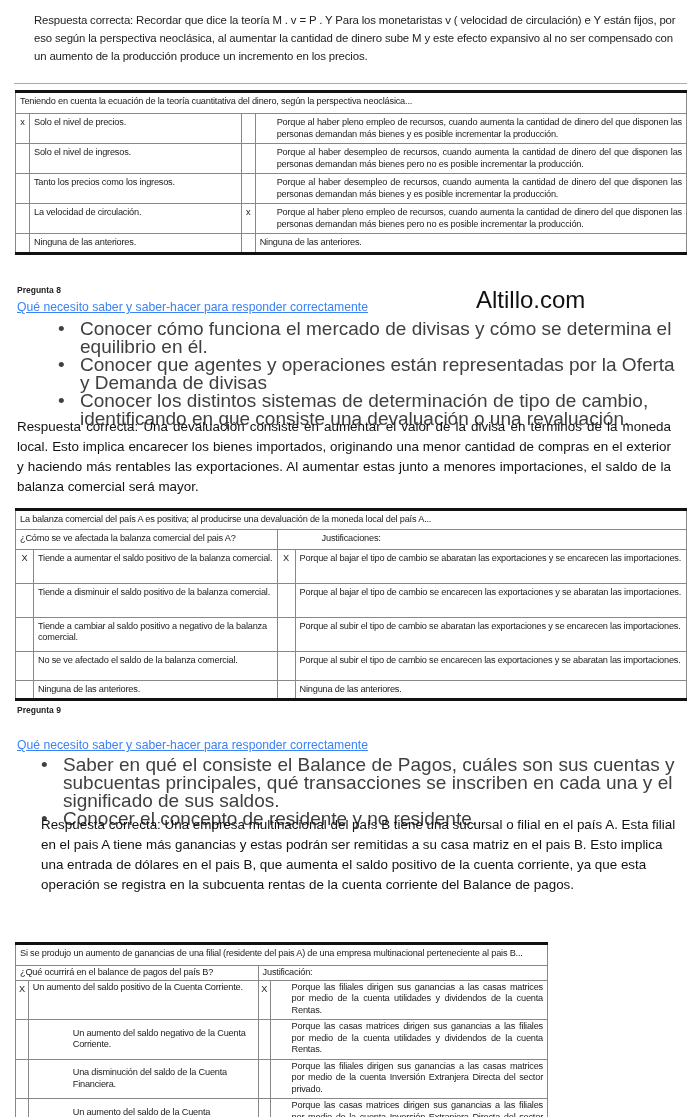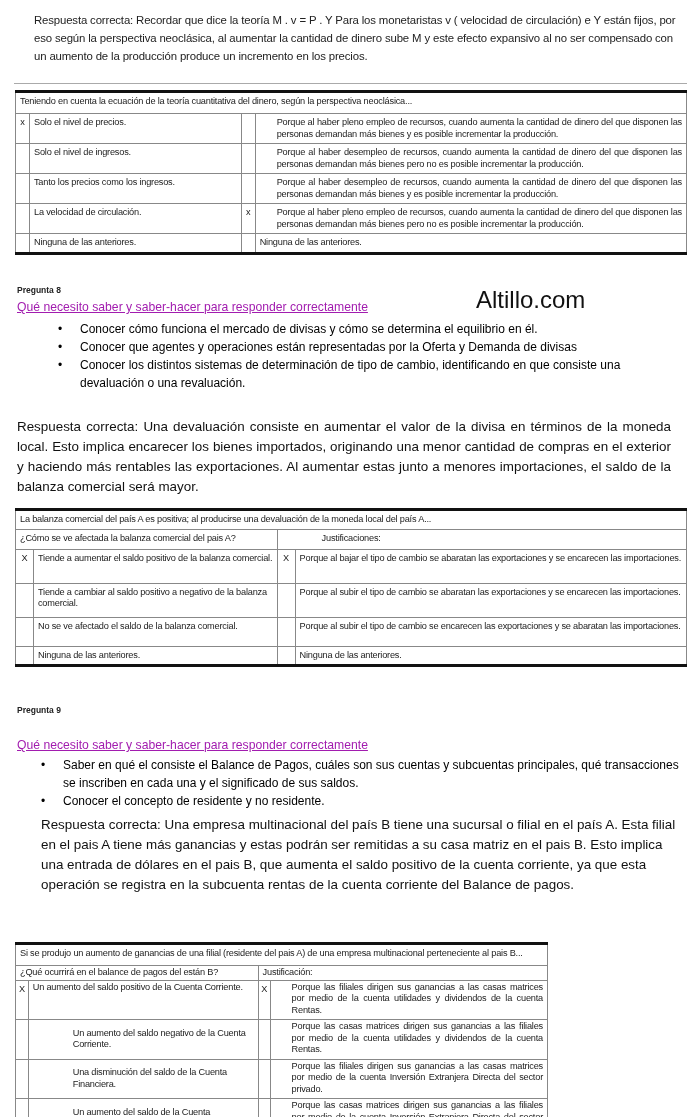--- a/index.html
+++ b/index.html
@@ -24,24 +24,24 @@
     border-bottom: 3px solid #111;
     border-left: 1px solid #777;
     border-right: 1px solid #777;
   }
   table.qt td { border: 1px solid #888; vertical-align: top; padding: 3px 4px; }
   table.qt td.mark { text-align: center; padding: 3px 0; }
   table.qt td.just { text-align: justify; padding-left: 21px; }
   table.qt td.vm { vertical-align: middle; padding-left: 44px; }
 
   .preg { font-size: 8.5px; font-weight: bold; color: #222; }
-  .need { font-size: 12.2px; color: #a21caf; text-decoration: underline; }
+  .need { font-size: 12.2px; color: #3b82f6; text-decoration: underline; }
   .watermark { font-size: 24px; color: #111; }
   ul.bl { list-style: none; }
-  ul.bl li { position: relative; font-size: 12px; line-height: 18px; color: #000000; }
+  ul.bl li { position: relative; font-size: 19px; line-height: 18px; color: #404040; }
   ul.bl li::before { content: "•"; position: absolute; left: -22px; top: 0; }
   .answer { font-size: 13.4px; line-height: 20px; color: #111; text-align: justify; }
 </style>
 </head>
 <body>
 
 <p class="abs intro">Respuesta correcta: Recordar que dice la teoría   M . v  =  P  . Y  Para los monetaristas v ( velocidad de circulación) e Y están fijos, por eso  según la perspectiva neoclásica,  al aumentar la cantidad de dinero sube M y este efecto expansivo al no ser compensado con un aumento de la producción produce un incremento en los precios.</p>
 <div class="abs rule-top"></div>
 
 <table class="qt" style="left:15px; top:90px; width:672px;">
@@ -114,20 +114,26 @@
     <td colspan="2" class="vm">Justificaciones:</td>
   </tr>
   <tr style="height:34px">
     <td class="mark">X</td>
     <td>Tiende a aumentar el saldo positivo de la balanza comercial.</td>
     <td class="mark">X</td>
     <td>Porque al bajar el tipo de cambio se abaratan las exportaciones y se encarecen las importaciones.</td>
   </tr>
   <tr style="height:34px">
     <td class="mark"></td>
+    <td>Tiende a disminuir el saldo positivo de la balanza comercial.</td>
+    <td class="mark"></td>
+    <td>Porque al bajar el tipo de cambio se encarecen las exportaciones y se abaratan las importaciones.</td>
+  </tr>
+  <tr style="height:34px">
+    <td class="mark"></td>
     <td>Tiende a cambiar al saldo positivo a negativo de la balanza comercial.</td>
     <td class="mark"></td>
     <td>Porque al subir el tipo de cambio se abaratan las exportaciones y se encarecen las importaciones.</td>
   </tr>
   <tr style="height:29px">
     <td class="mark"></td>
     <td>No se ve afectado el saldo de la balanza comercial.</td>
     <td class="mark"></td>
     <td>Porque al subir el tipo de cambio se encarecen las exportaciones y se abaratan las importaciones.</td>
   </tr>
@@ -153,21 +159,21 @@
     <col style="width:15px">
       <col style="width:283px">
       <col style="width:14px">
       <col style="width:360px">
   </colgroup>
   <tbody>
       <tr style="height:22px">
     <td colspan="4">Si se produjo un aumento de ganancias de una filial (residente del pais A) de una empresa multinacional perteneciente al pais B...</td>
   </tr>
   <tr style="height:14px">
-    <td colspan="2" style="padding:1px 4px;">¿Qué ocurrirá en el balance de pagos del están B?</td>
+    <td colspan="2" style="padding:1px 4px;">¿Qué ocurrirá en el balance de pagos del país B?</td>
     <td colspan="2" style="padding:1px 4px;">Justificación:</td>
   </tr>
   <tr style="height:30px">
     <td class="mark">X</td>
     <td style="padding-top:1px;">Un aumento del saldo positivo de la Cuenta Corriente.</td>
     <td class="mark">X</td>
     <td class="just" style="padding-top:1px;">Porque las filiales dirigen sus ganancias a las casas matrices por medio de la cuenta utilidades y dividendos de la cuenta Rentas.</td>
   </tr>
   <tr style="height:29px">
     <td class="mark"></td>

